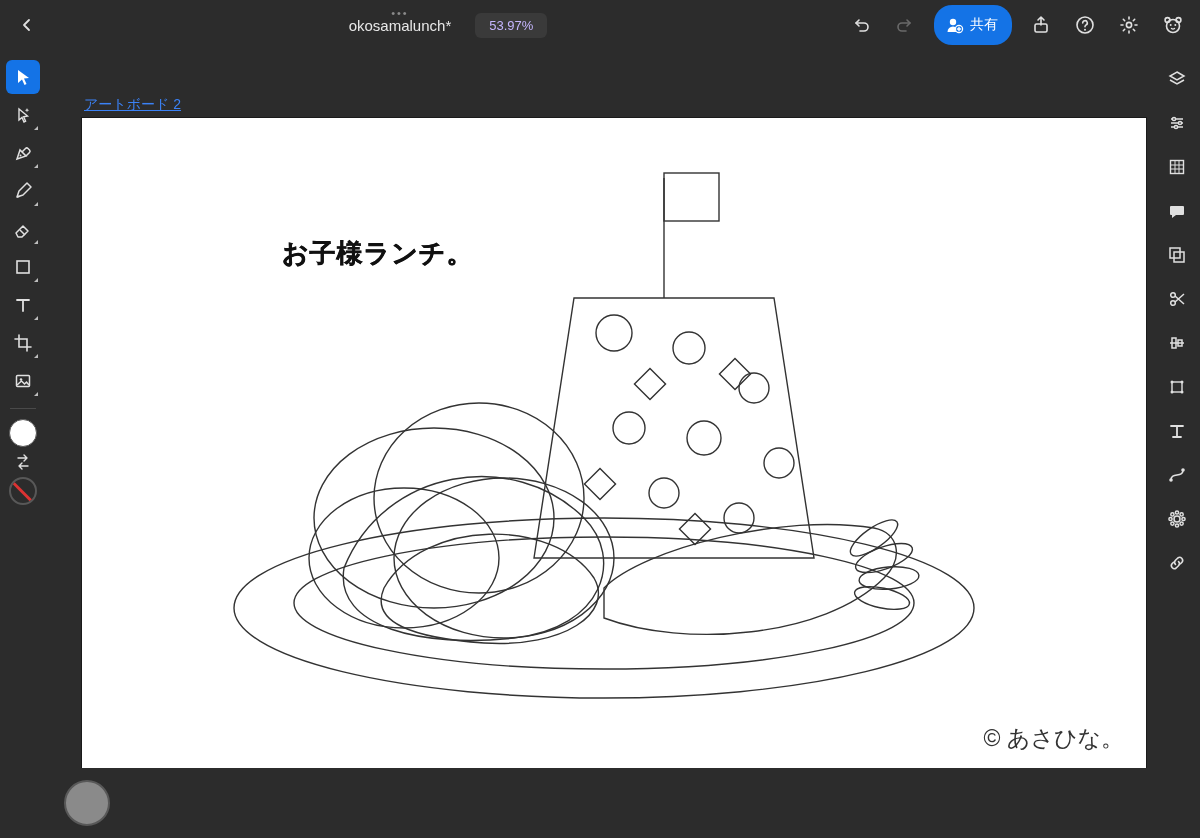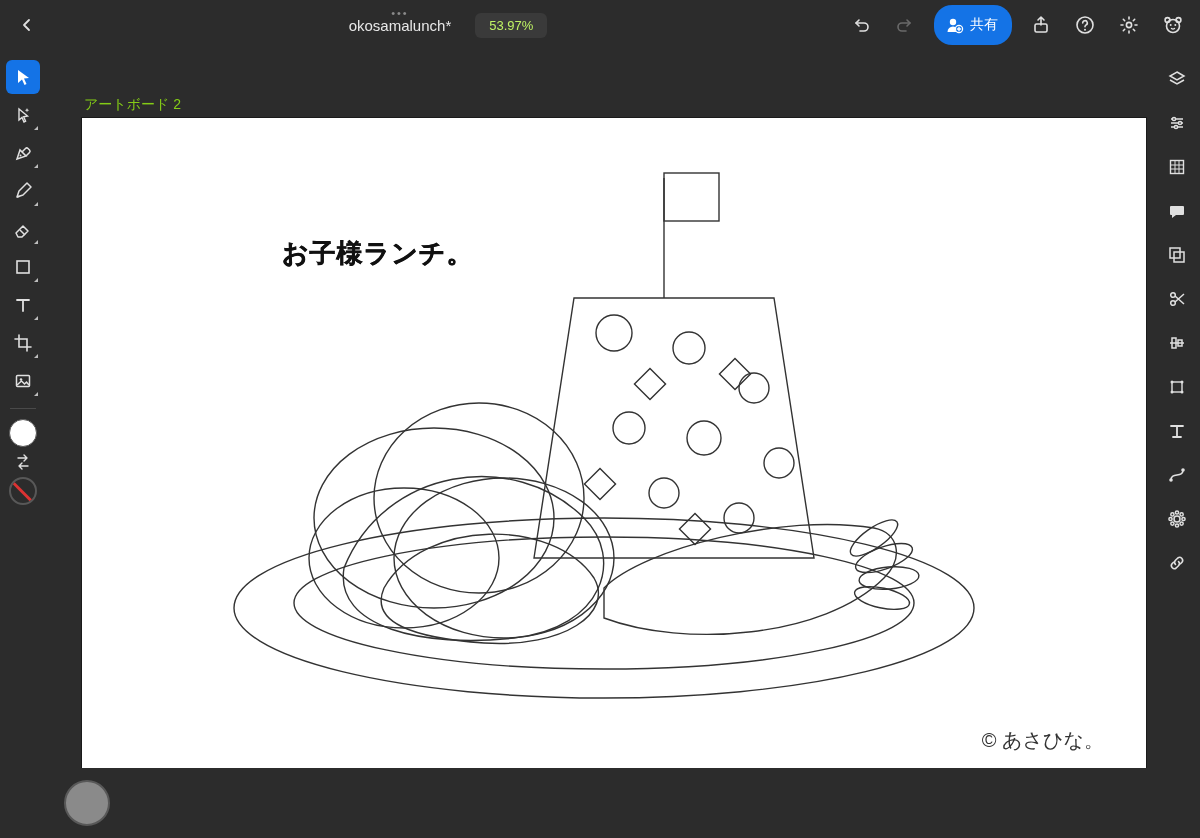--- a/index.html
+++ b/index.html
@@ -9,21 +9,21 @@
   
   .topbar {
     height: 50px; background: #2c2c2c; display: flex; align-items: center;
     padding: 0 12px; color: #e8e8e8; flex: 0 0 auto;
   }
   .topbar .left { display: flex; align-items: center; gap: 12px; flex: 0 0 auto; }
   .topbar .center { flex: 1; display: flex; align-items: center; justify-content: center; gap: 16px; }
   .topbar .right { display: flex; align-items: center; gap: 14px; flex: 0 0 auto; }
   .doc-title { font-size: 15px; color: #e8e8e8; padding: 4px 8px; position: relative; }
   .doc-dots { position: absolute; top: -6px; left: 50%; transform: translateX(-50%); font-size: 11px; letter-spacing: 2px; color: #8a8a8a; }
-  .zoom-chip { font-size: 13px; color: #bef264; background: #3a3a3a; padding: 5px 14px; border-radius: 6px; }
+  .zoom-chip { font-size: 13px; color: #c4b5fd; background: #3a3a3a; padding: 5px 14px; border-radius: 6px; }
   .icon-btn { width: 30px; height: 30px; display: flex; align-items: center; justify-content: center; color: #e0e0e0; cursor: pointer; border-radius: 4px; }
   .icon-btn.disabled { color: #6a6a6a; }
   .share-btn { background: #1473e6; color: #fff; border-radius: 18px; height: 40px; padding: 0 14px 0 10px; display: flex; align-items: center; gap: 6px; font-size: 14px; cursor: pointer; }
 
   
   .main-row { flex: 1; display: flex; min-height: 0; }
 
   
   .left-tools {
     width: 46px; background: #2c2c2c; display: flex; flex-direction: column;
@@ -45,29 +45,29 @@
 
   
   .right-tools {
     width: 46px; background: #2c2c2c; display: flex; flex-direction: column;
     align-items: center; padding-top: 14px; gap: 14px; flex: 0 0 auto;
   }
   .rtool { width: 30px; height: 30px; display:flex; align-items:center; justify-content:center; color:#e0e0e0; cursor:pointer; border-radius:4px; }
 
   
   .canvas-area { flex: 1; position: relative; background: #2c2c2c; overflow: hidden; }
-  .artboard-label { position: absolute; left: 38px; top: 46px; color: #84cc16; font-size: 14px; }
+  .artboard-label { position: absolute; left: 38px; top: 46px; color: #3b82f6; font-size: 14px; text-decoration: underline; }
   .artboard {
     position: absolute; left: 36px; top: 68px; right: 8px; height: 650px;
     background: #ffffff; box-shadow: 0 0 0 1px #1a1a1a;
   }
   .artboard svg { width: 100%; height: 100%; }
   .art-text-title { position:absolute; left:200px; top:118px; font-size:26px; font-weight:700; color:#111;
     -webkit-text-stroke: 0.5px #111; letter-spacing: 1px; font-family: "Hiragino Maru Gothic ProN", "Hiragino Sans", sans-serif; }
-  .art-text-credit { position:absolute; right:42px; bottom:14px; font-size:20px; color:#333;
+  .art-text-credit { position:absolute; right:22px; bottom:14px; font-size:23px; color:#333;
     font-family: "Hiragino Maru Gothic ProN", "Hiragino Sans", sans-serif; }
 
   
   .bottom-bar { height: 70px; background: #2c2c2c; display:flex; align-items:center; padding-left: 64px; flex: 0 0 auto; }
   .color-puck { width: 46px; height: 46px; border-radius: 50%; background: #8a8a8a; border: 2px solid #585858; cursor: pointer; }
 
   svg { display: block; }
 </style>
 </head>
 <body>

